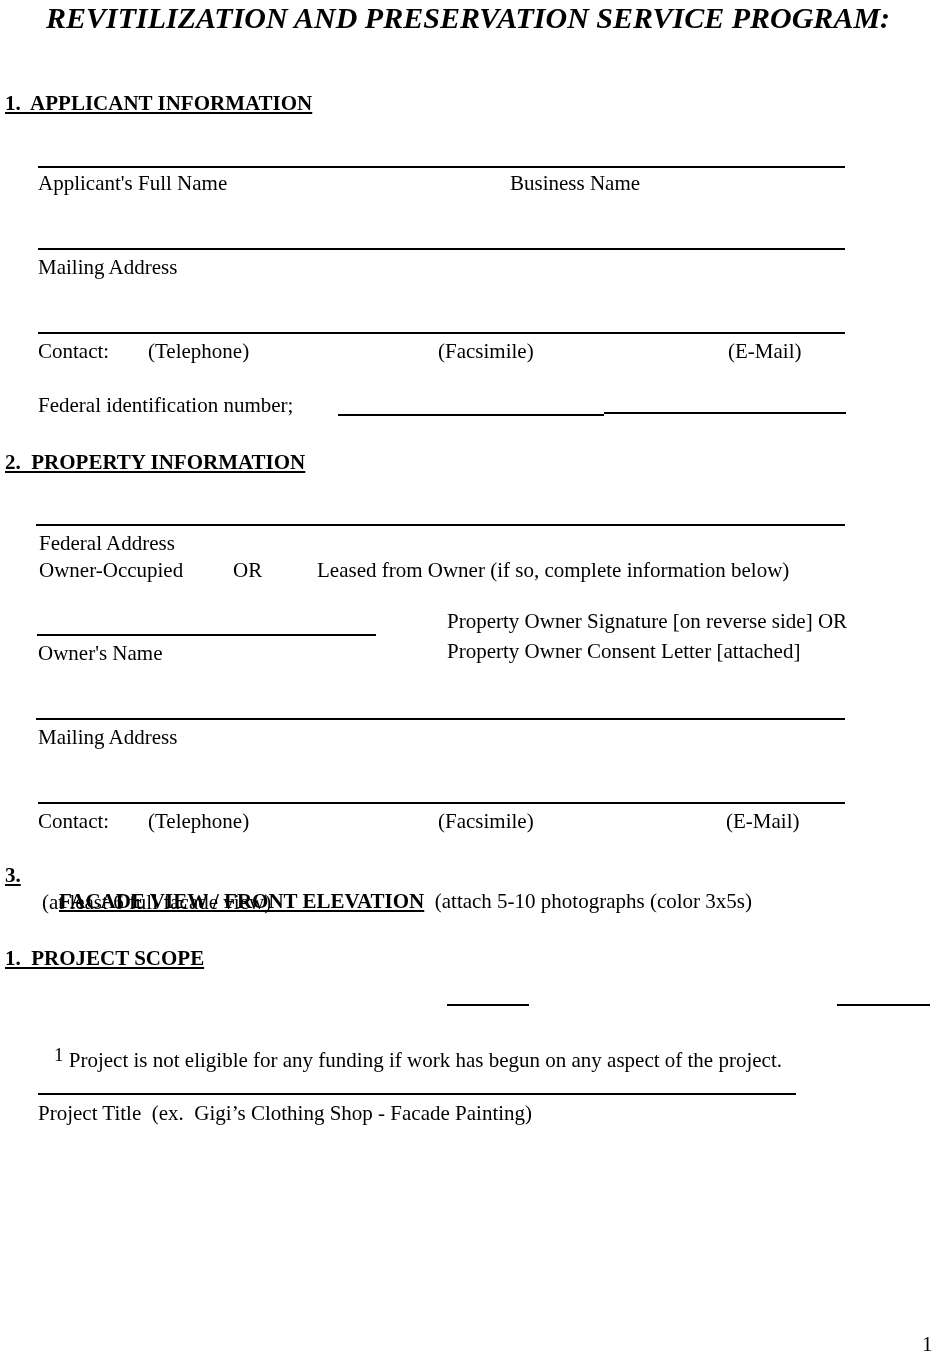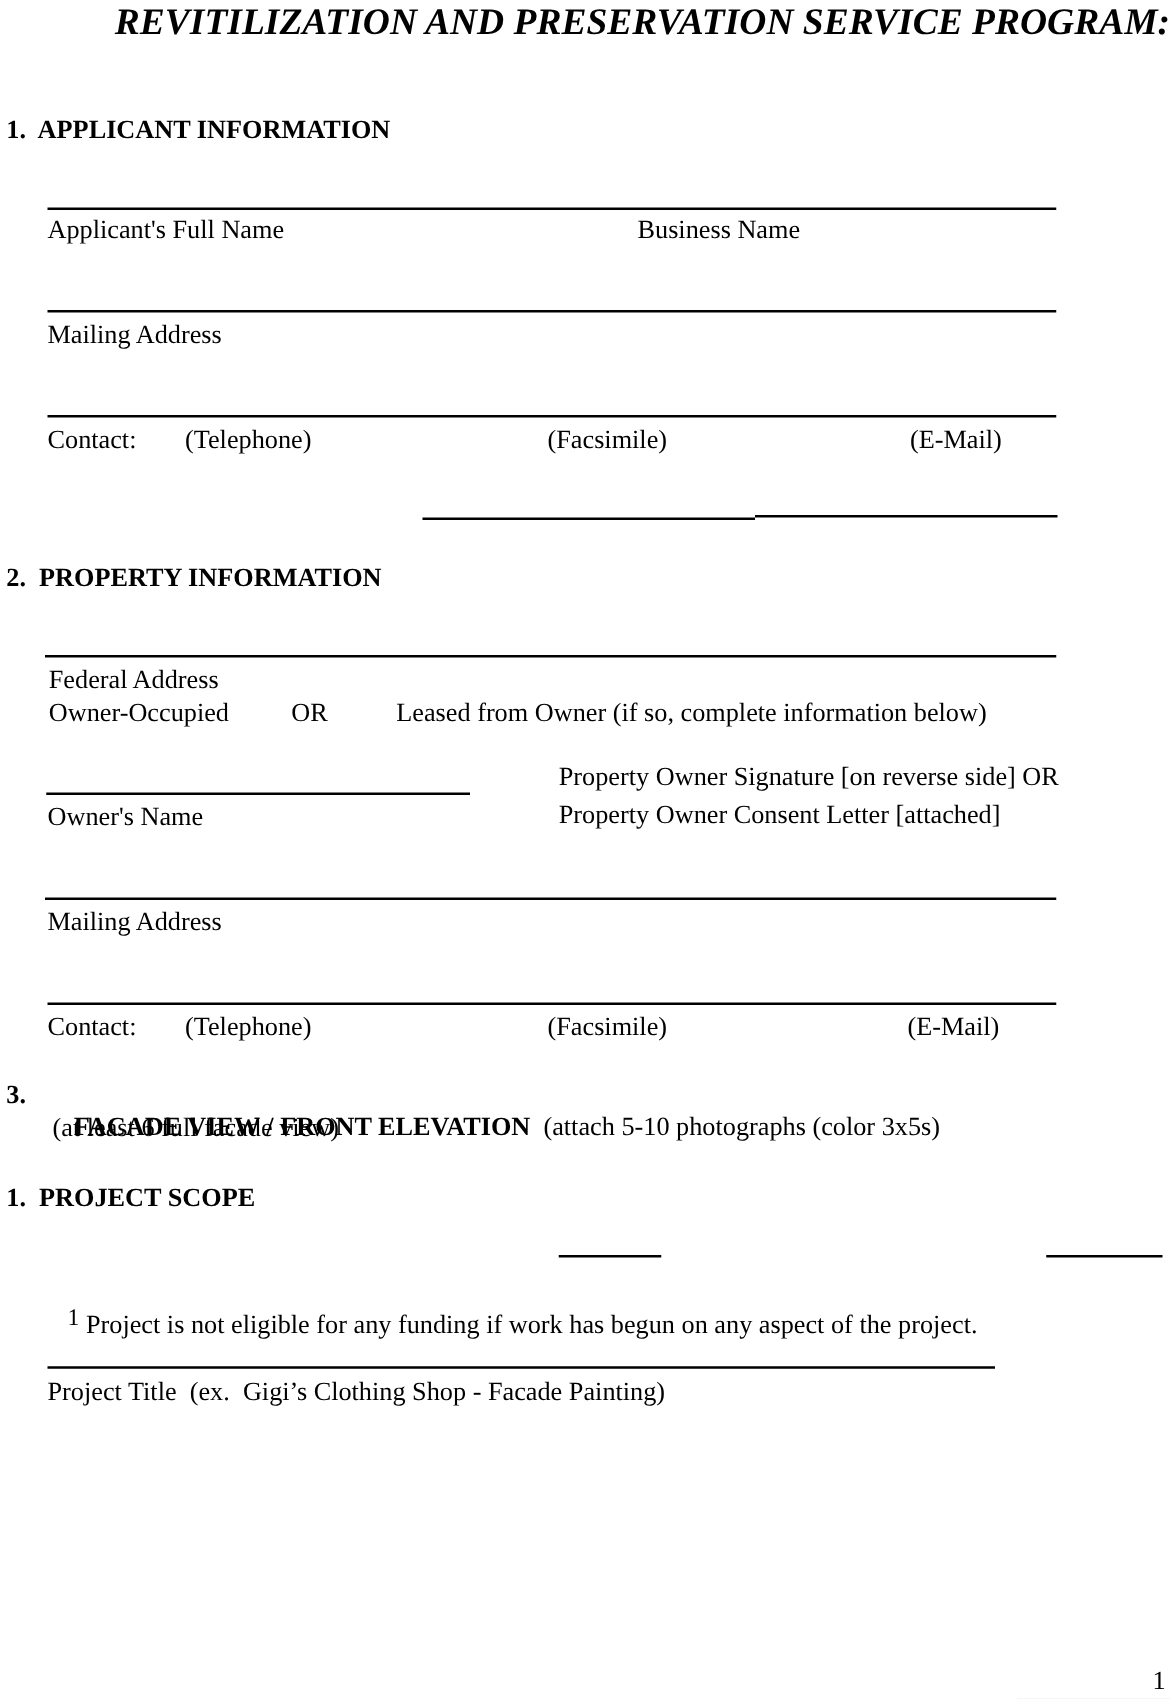--- a/index.html
+++ b/index.html
@@ -11,28 +11,28 @@
     background: #ffffff;
     color: #000000;
     font-family: "Liberation Serif", "DejaVu Serif", serif;
     font-size: 21px;
     overflow: hidden;
   }
   .abs { position: absolute; white-space: pre; line-height: 26px; }
   .title {
     position: absolute;
     left: 0; width: 936px;
-    text-align: right;
+    text-align: center;
     font-size: 30px;
     font-weight: bold;
     font-style: italic;
     white-space: pre;
     line-height: 32px;
   }
-  .heading { font-weight: bold; }
+  .heading { font-weight: bold; text-decoration: underline; }
   .rule {
     position: absolute;
     height: 2px;
     background: #000000;
   }
   .rule.thin { height: 1.5px; }
   .sup { font-size: 18px; vertical-align: 6px; }
   .u { }
   .pagenum { font-size: 21px; }
 </style>
@@ -51,20 +51,21 @@
 
   <div class="rule thin" style="left:38px;top:248px;width:807px"></div>
   <span class="abs" style="left:38px;top:254px">Mailing Address</span>
 
   <div class="rule thin" style="left:38px;top:332px;width:807px"></div>
   <span class="abs" style="left:38px;top:338px">Contact:</span>
   <span class="abs" style="left:148px;top:338px">(Telephone)</span>
   <span class="abs" style="left:438px;top:338px">(Facsimile)</span>
   <span class="abs" style="left:728px;top:338px">(E-Mail)</span>
 
+  <span class="abs" style="left:38px;top:392px">Federal identification number;</span>
   <div class="rule thin" style="left:338px;top:414px;width:266px"></div>
   <div class="rule thin" style="left:604px;top:412px;width:242px"></div>
 
   <div class="abs heading" style="left:5px;top:449px">2.  PROPERTY INFORMATION</div>
 
   <div class="rule" style="left:36px;top:524px;width:809px"></div>
   <span class="abs" style="left:39px;top:530px">Federal Address</span>
   <span class="abs" style="left:39px;top:557px">Owner-Occupied</span>
   <span class="abs" style="left:233px;top:557px">OR</span>
   <span class="abs" style="left:317px;top:557px">Leased from Owner (if so, complete information below)</span>

